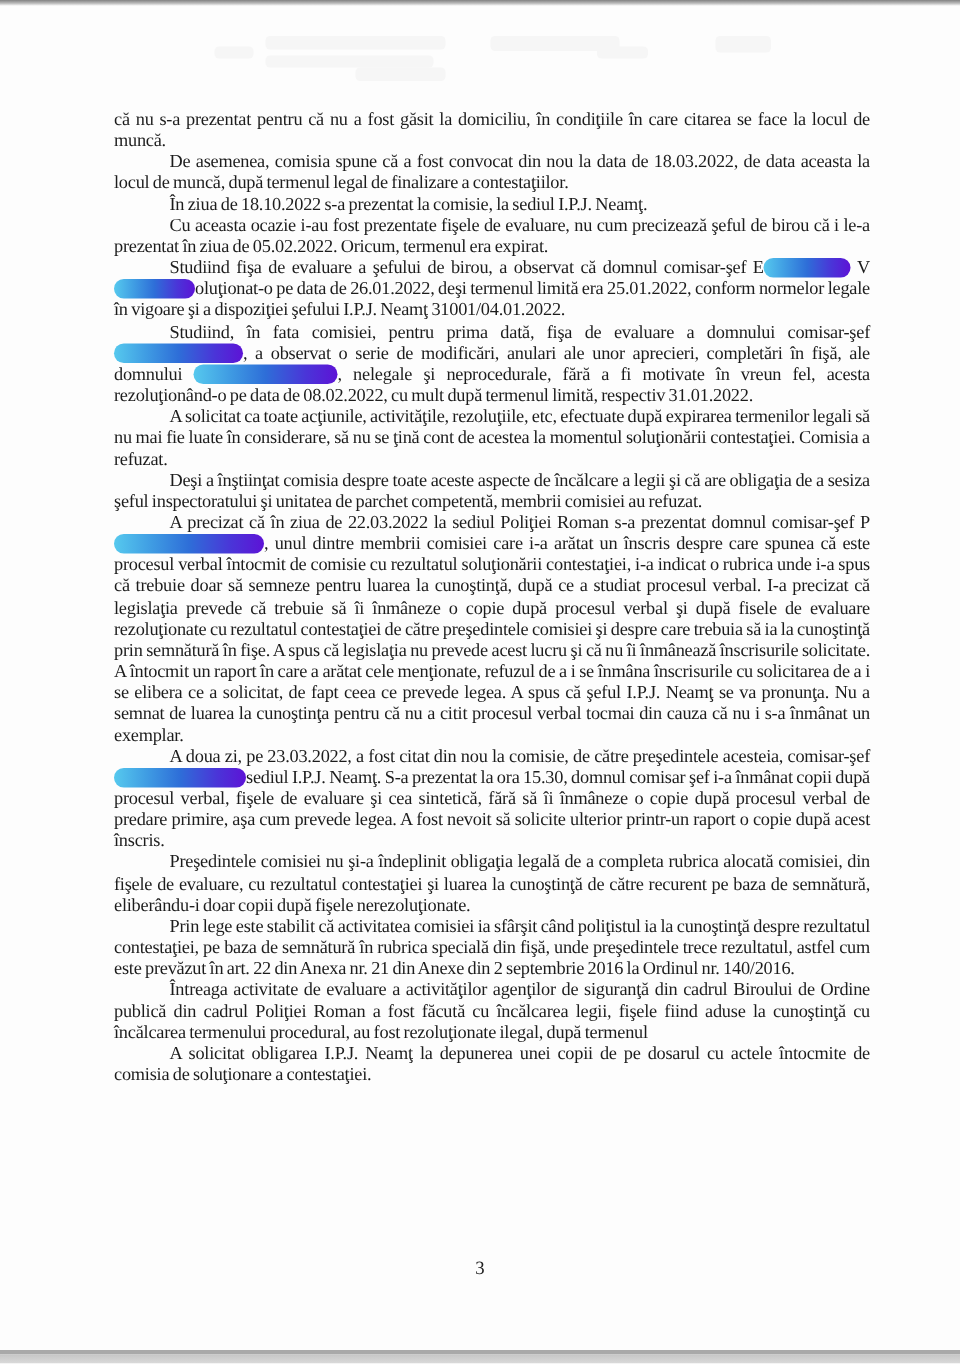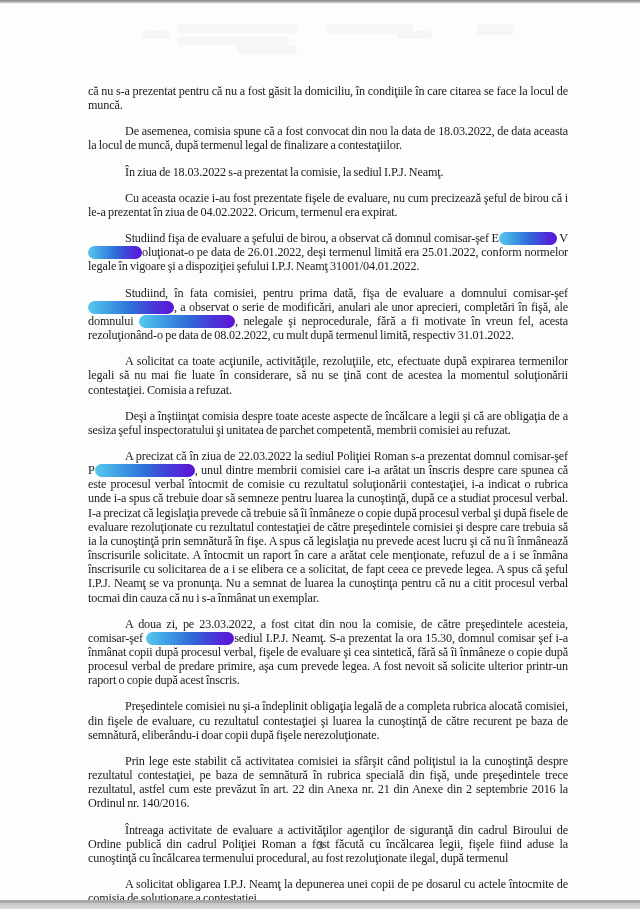--- a/index.html
+++ b/index.html
@@ -38,21 +38,21 @@
     top: 72px;
     width: 504px;
     color: #1c1c1c;
     font-size: 12.2px;
     line-height: 14.15px;
     text-align: justify;
     letter-spacing: -0.15px;
     word-spacing: -0.6px;
   }
   p.para {
-    margin: 12px;
+    margin: 0;
     text-indent: 37px;
   }
   p.para.no-indent {
     text-indent: 0;
   }
   .redaction {
     display: inline-block;
     height: 13px;
     border-radius: 7px;
     vertical-align: -3px;
@@ -89,22 +89,22 @@
 <div class="faded-mark fm2"></div>
 <div class="faded-mark fm3"></div>
 <div class="faded-mark fm4"></div>
 <div class="faded-mark fm5"></div>
 <div class="faded-mark fm6"></div>
 <div class="faded-mark fm7"></div>
 
 <div class="document-body">
     <p class="para no-indent">că nu s-a prezentat pentru că nu a fost găsit la domiciliu, în condiţiile în care citarea se face la locul de muncă.</p>
     <p class="para">De asemenea, comisia spune că a fost convocat din nou la data de 18.03.2022, de data aceasta la locul de muncă, după termenul legal de finalizare a contestaţiilor.</p>
-    <p class="para">În ziua de 18.03.2022 s-a prezentat la comisie, la sediul I.P.J. Neamţ.</p>
-    <p class="para">Cu aceasta ocazie i-au fost prezentate fişele de evaluare, nu cum precizează şeful de birou că i le-a prezentat în ziua de 04.02.2022. Oricum, termenul era expirat.</p>
+    <p class="para">În ziua de 18.10.2022 s-a prezentat la comisie, la sediul I.P.J. Neamţ.</p>
+    <p class="para">Cu aceasta ocazie i-au fost prezentate fişele de evaluare, nu cum precizează şeful de birou că i le-a prezentat în ziua de 05.02.2022. Oricum, termenul era expirat.</p>
     <p class="para">Studiind fişa de evaluare a şefului de birou, a observat că domnul comisar-şef E<span class="redaction" style="width: 58px;"></span> V<span class="redaction" style="width: 54px;"></span>oluţionat-o pe data de 26.01.2022, deşi termenul limită era 25.01.2022, conform normelor legale în vigoare şi a dispoziţiei şefului I.P.J. Neamţ 31001/04.01.2022.</p>
     <p class="para">Studiind, în fata comisiei, pentru prima dată, fişa de evaluare a domnului comisar-şef <span class="redaction" style="width: 86px;"></span>, a observat o serie de modificări, anulari ale unor aprecieri, completări în fişă, ale domnului <span class="redaction" style="width: 96px;"></span>, nelegale şi neprocedurale, fără a fi motivate în vreun fel, acesta rezoluţionând-o pe data de 08.02.2022, cu mult după termenul limită, respectiv 31.01.2022.</p>
     <p class="para">A solicitat ca toate acţiunile, activităţile, rezoluţiile, etc, efectuate după expirarea termenilor legali să nu mai fie luate în considerare, să nu se ţină cont de acestea la momentul soluţionării contestaţiei. Comisia a refuzat.</p>
     <p class="para">Deşi a înştiinţat comisia despre toate aceste aspecte de încălcare a legii şi că are obligaţia de a sesiza şeful inspectoratului şi unitatea de parchet competentă, membrii comisiei au refuzat.</p>
     <p class="para">A precizat că în ziua de 22.03.2022 la sediul Poliţiei Roman s-a prezentat domnul comisar-şef P<span class="redaction" style="width: 100px;"></span>, unul dintre membrii comisiei care i-a arătat un înscris despre care spunea că este procesul verbal întocmit de comisie cu rezultatul soluţionării contestaţiei, i-a indicat o rubrica unde i-a spus că trebuie doar să semneze pentru luarea la cunoştinţă, după ce a studiat procesul verbal. I-a precizat că legislaţia prevede că trebuie să îi înmâneze o copie după procesul verbal şi după fisele de evaluare rezoluţionate cu rezultatul contestaţiei de către preşedintele comisiei şi despre care trebuia să ia la cunoştinţă prin semnătură în fişe. A spus că legislaţia nu prevede acest lucru şi că nu îi înmânează înscrisurile solicitate. A întocmit un raport în care a arătat cele menţionate, refuzul de a i se înmâna înscrisurile cu solicitarea de a i se elibera ce a solicitat, de fapt ceea ce prevede legea. A spus că şeful I.P.J. Neamţ se va pronunţa. Nu a semnat de luarea la cunoştinţa pentru că nu a citit procesul verbal tocmai din cauza că nu i s-a înmânat un exemplar.</p>
     <p class="para">A doua zi, pe 23.03.2022, a fost citat din nou la comisie, de către preşedintele acesteia, comisar-şef <span class="redaction" style="width: 88px;"></span>sediul I.P.J. Neamţ. S-a prezentat la ora 15.30, domnul comisar şef i-a înmânat copii după procesul verbal, fişele de evaluare şi cea sintetică, fără să îi înmâneze o copie după procesul verbal de predare primire, aşa cum prevede legea. A fost nevoit să solicite ulterior printr-un raport o copie după acest înscris.</p>
     <p class="para">Preşedintele comisiei nu şi-a îndeplinit obligaţia legală de a completa rubrica alocată comisiei, din fişele de evaluare, cu rezultatul contestaţiei şi luarea la cunoştinţă de către recurent pe baza de semnătură, eliberându-i doar copii după fişele nerezoluţionate.</p>
     <p class="para">Prin lege este stabilit că activitatea comisiei ia sfârşit când poliţistul ia la cunoştinţă despre rezultatul contestaţiei, pe baza de semnătură în rubrica specială din fişă, unde preşedintele trece rezultatul, astfel cum este prevăzut în art. 22 din Anexa nr. 21 din Anexe din 2 septembrie 2016 la Ordinul nr. 140/2016.</p>
     <p class="para">Întreaga activitate de evaluare a activităţilor agenţilor de siguranţă din cadrul Biroului de Ordine publică din cadrul Poliţiei Roman a fost făcută cu încălcarea legii, fişele fiind aduse la cunoştinţă cu încălcarea termenului procedural, au fost rezoluţionate ilegal, după termenul</p>
     <p class="para">A solicitat obligarea I.P.J. Neamţ la depunerea unei copii de pe dosarul cu actele întocmite de comisia de soluţionare a contestaţiei.</p>

